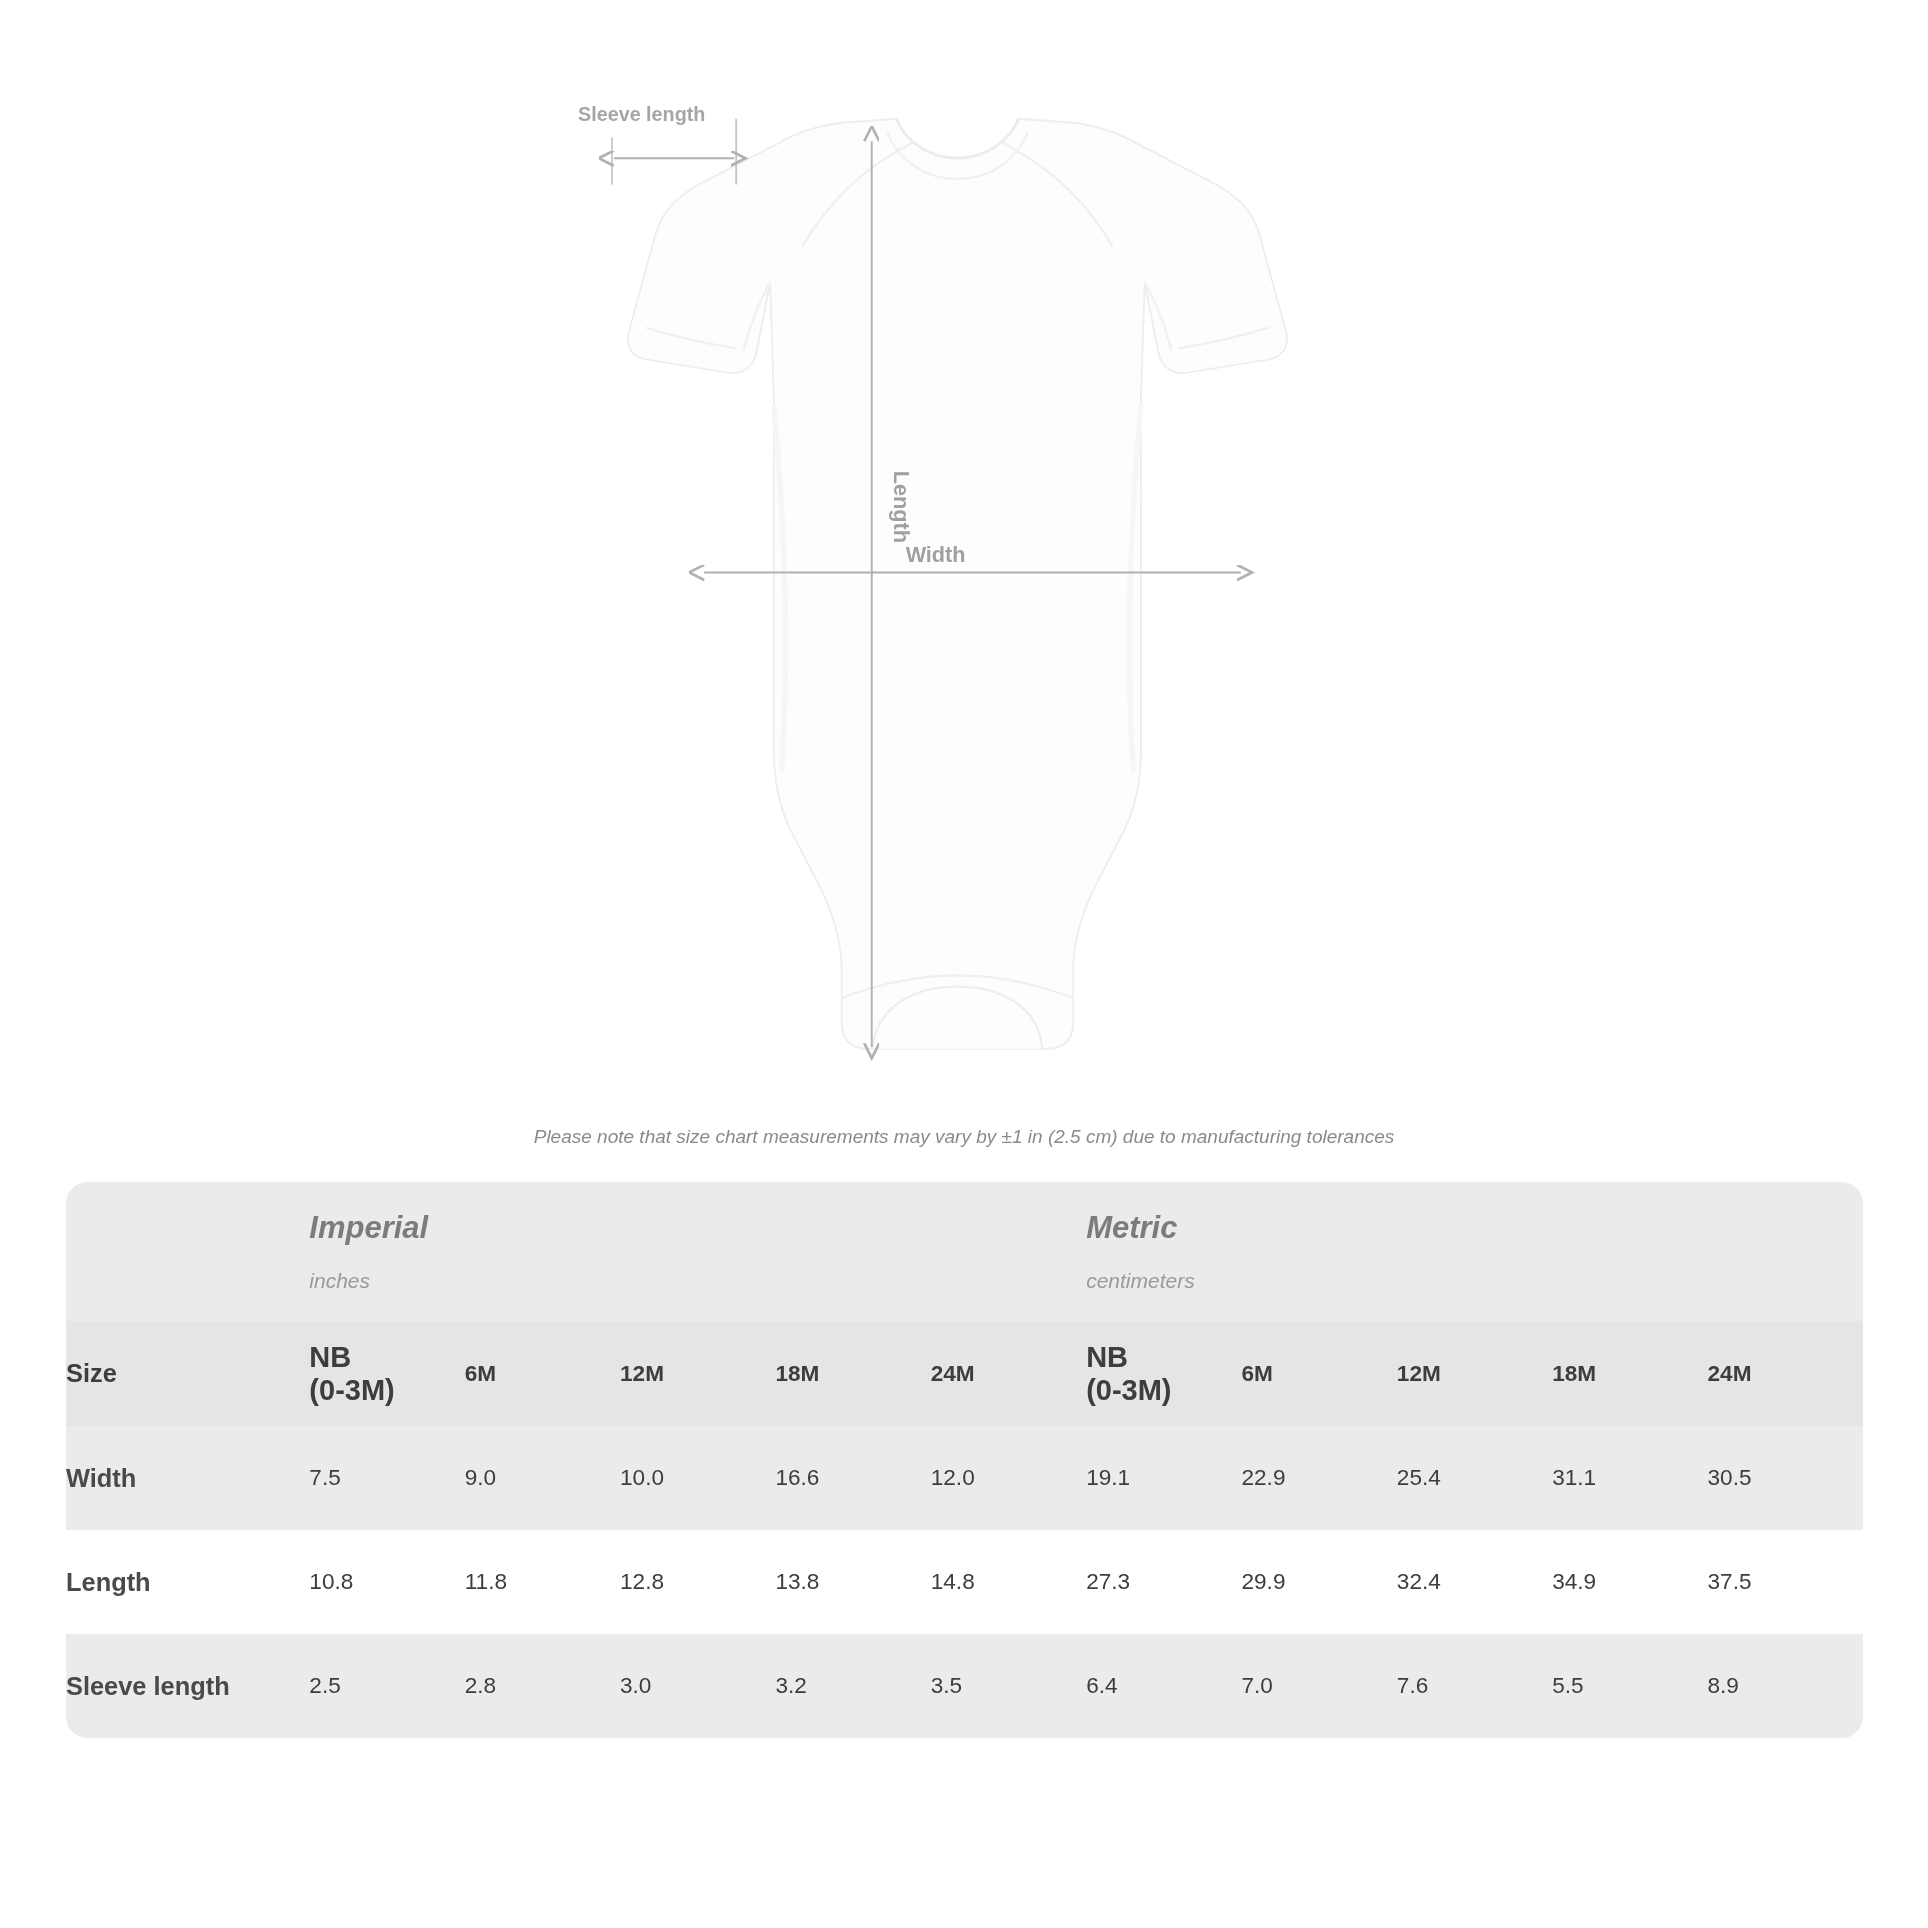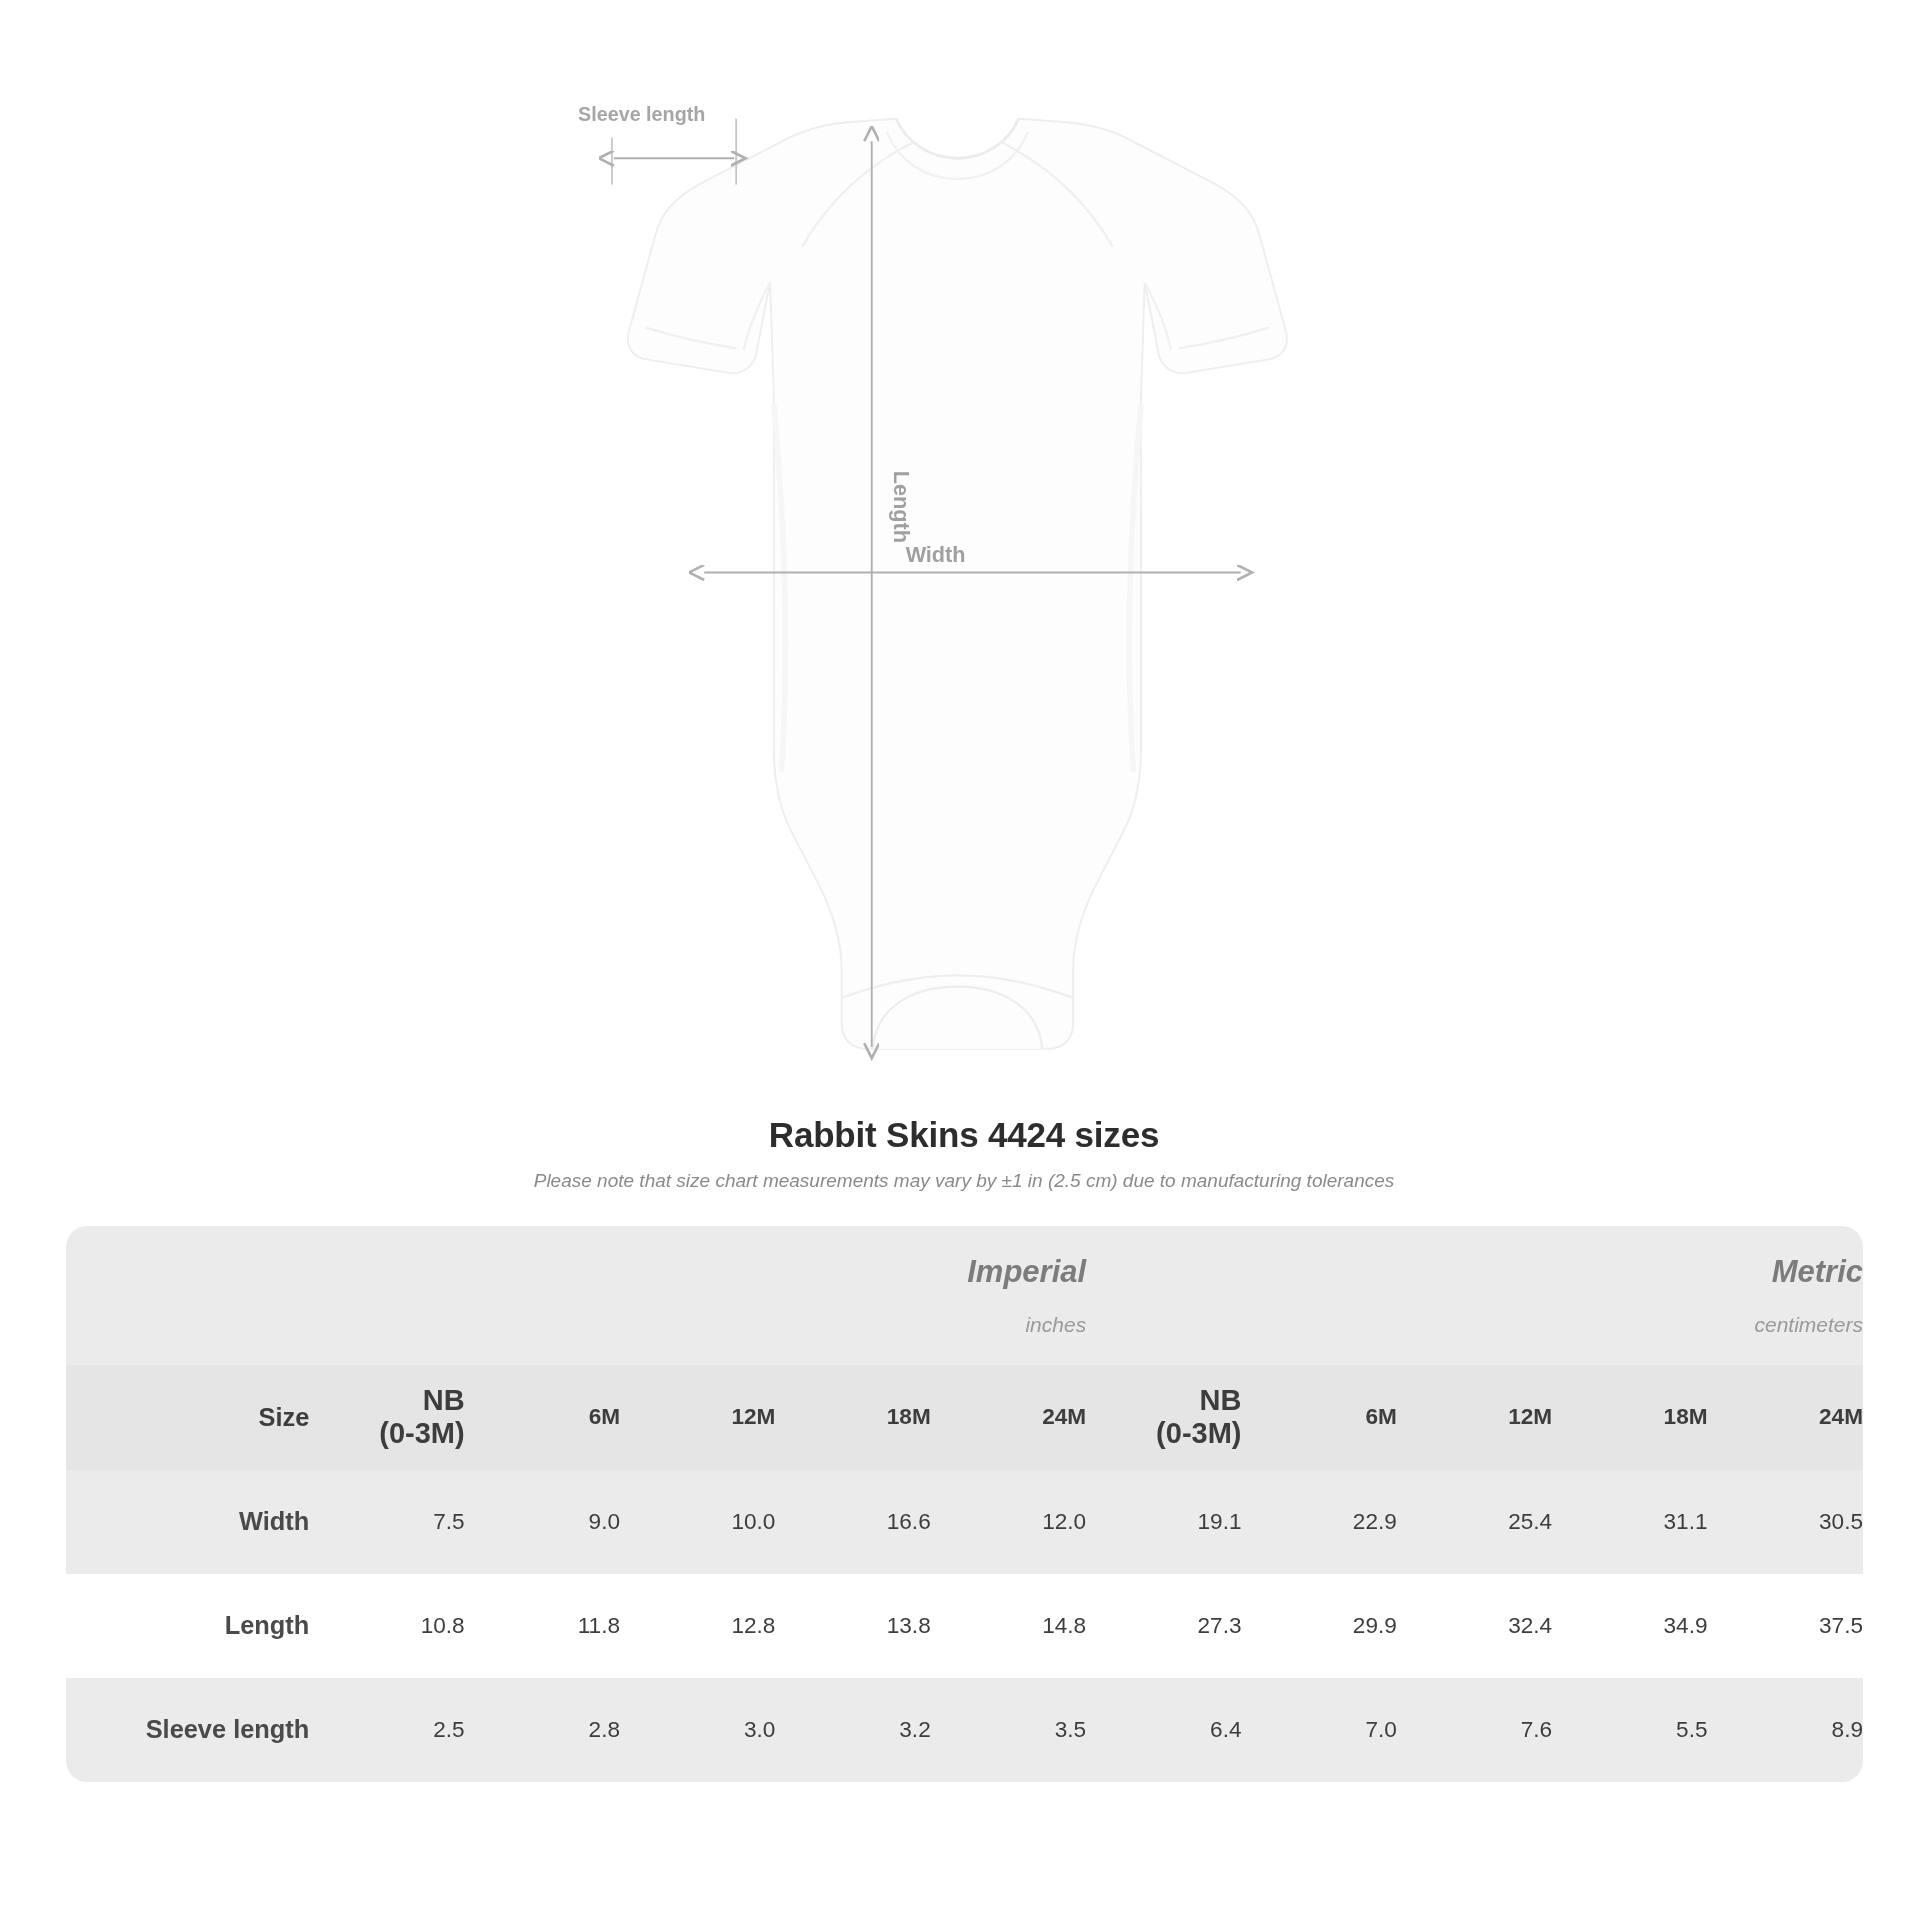--- a/index.html
+++ b/index.html
@@ -55,21 +55,21 @@
   .table-wrap {
     margin: 34px 66px 0 66px;
   }
   table.size-table {
     width: 1797px;
     border-collapse: collapse;
     table-layout: fixed;
   }
   table.size-table th,
   table.size-table td {
-    text-align: right;
+    text-align: left;
     vertical-align: middle;
     font-size: 22.6px;
     color: #3d3d3d;
     padding: 0;
     border: none;
   }
 
   
   .sys-row td {
     height: 139px;
@@ -240,21 +240,20 @@
       </g>
 
       <g>
         <line x1="748" y1="608" x2="1318" y2="608" stroke="#b0b0b0" stroke-width="2" marker-start="url(#arrStart)" marker-end="url(#arrEnd)"></line>
         <text class="dim-text-lg" x="962" y="597">Width</text>
       </g>
     </svg>
   </div>
 
   <div class="title-block">
-    <h1 class="chart-title">Rabbit Skins 4424 sizes</h1>
     <p class="chart-note">Please note that size chart measurements may vary by ±1 in (2.5 cm) due to manufacturing tolerances</p>
   </div>
 
   <div class="table-wrap">
     <table class="size-table">
       <colgroup>
         <col class="col-label">
         <col class="col-data">
           <col class="col-data">
           <col class="col-data">

